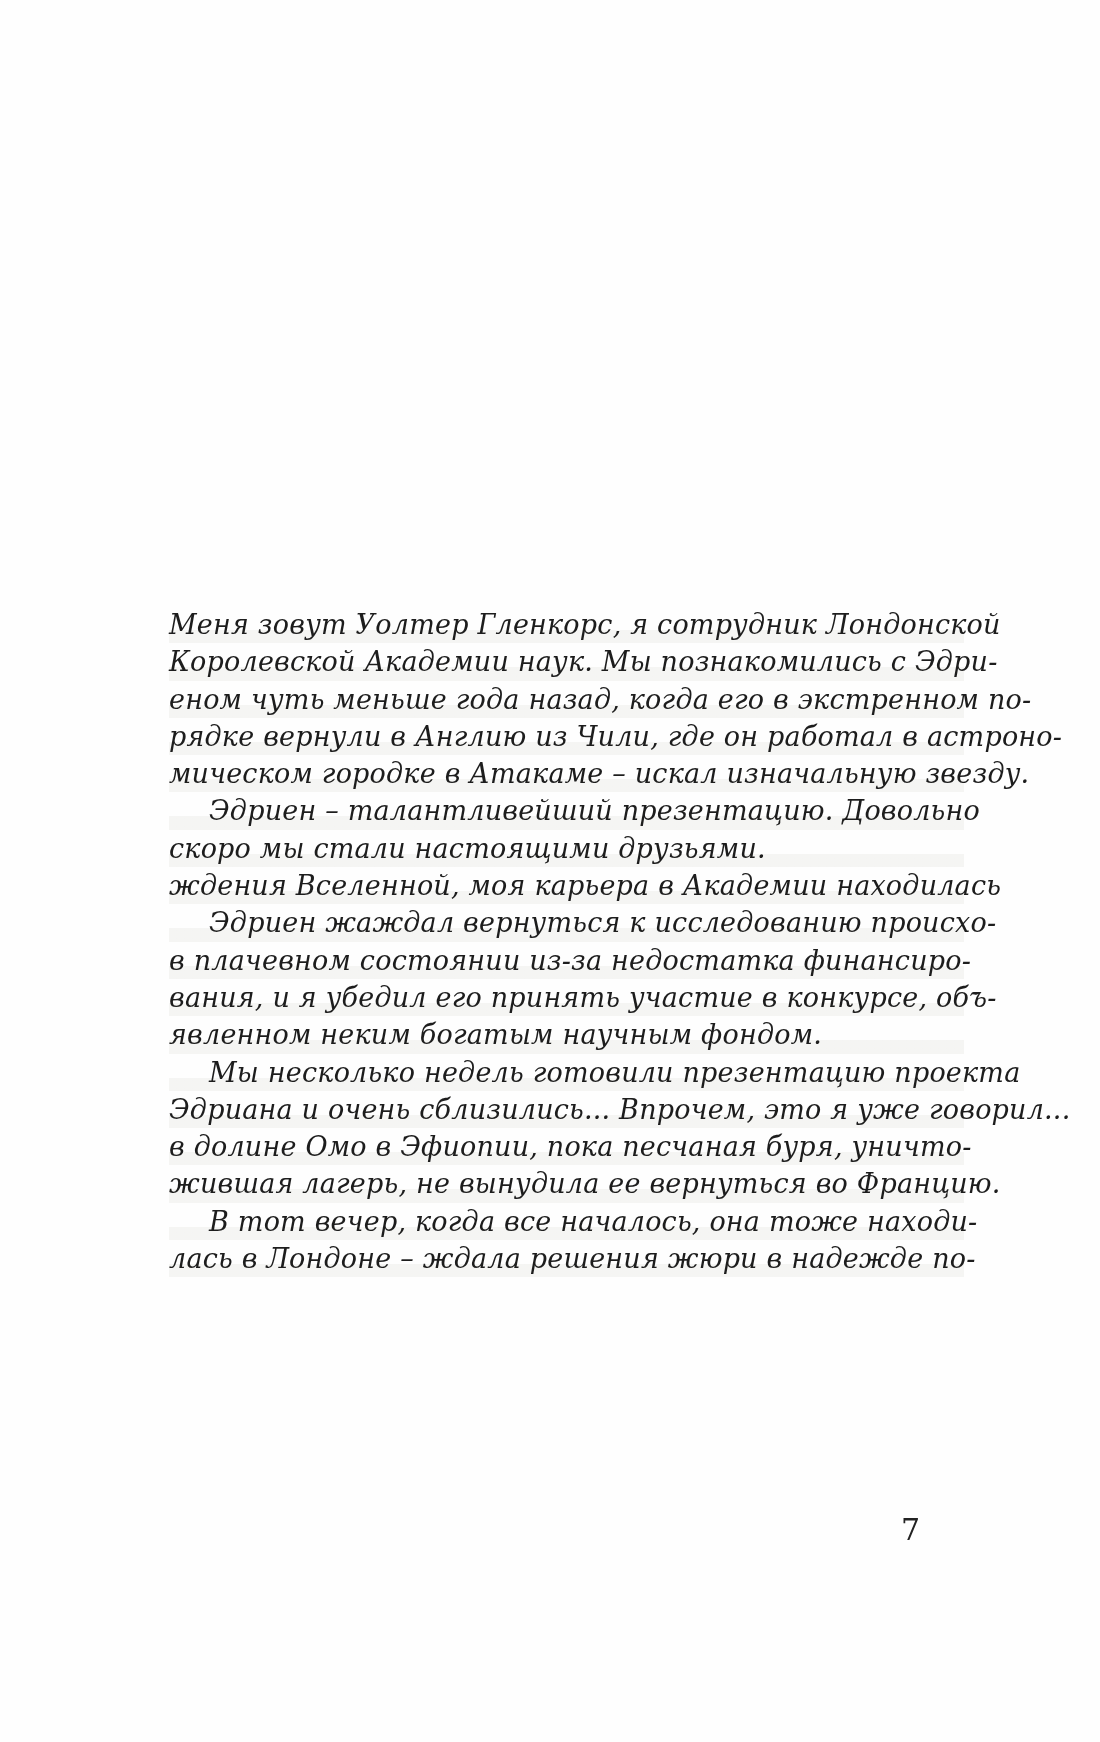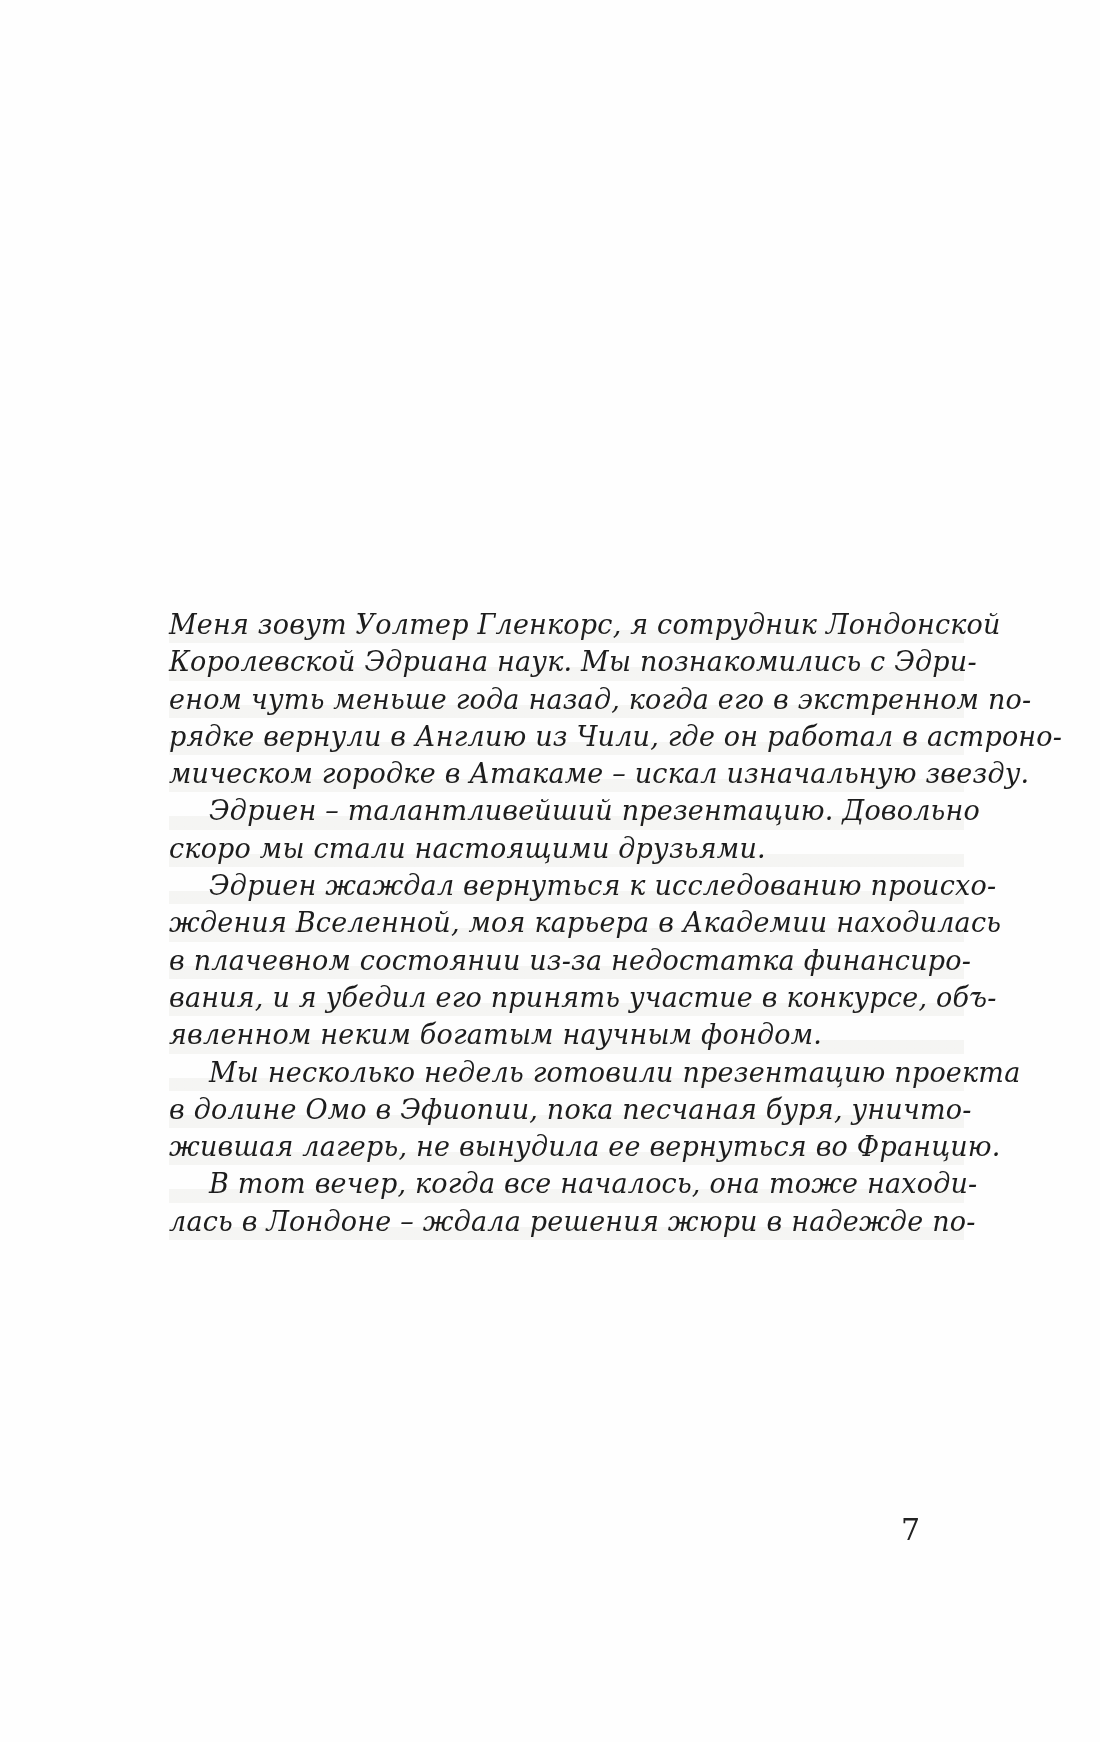--- a/index.html
+++ b/index.html
@@ -62,32 +62,33 @@
     font-style: normal;
     color: #222222;
   }
 </style>
 </head>
 <body>
 
 <div class="page">
   <section class="text-block">
       <div class="line just">Меня зовут Уолтер Гленкорс, я сотрудник Лондонской</div>
-      <div class="line just">Королевской Эдриана наук. Мы познакомились с Эдри-</div>
+      <div class="line just">Королевской Академии наук. Мы познакомились с Эдри-</div>
       <div class="line just">еном чуть меньше года назад, когда его в экстренном по-</div>
       <div class="line just">рядке вернули в Англию из Чили, где он работал в астроно-</div>
       <div class="line last">мическом городке в Атакаме – искал изначальную звезду.</div>
       <div class="line just indent">Эдриен – талантливейший презентацию. Довольно</div>
       <div class="line last">скоро мы стали настоящими друзьями.</div>
+      <div class="line just">ждения Вселенной, моя карьера в Академии находилась</div>
       <div class="line just indent">Эдриен жаждал вернуться к исследованию происхо-</div>
-      <div class="line just">ждения Вселенной, моя карьера в Академии находилась</div>
       <div class="line just">в плачевном состоянии из-за недостатка финансиро-</div>
       <div class="line just">вания, и я убедил его принять участие в конкурсе, объ-</div>
       <div class="line last">явленном неким богатым научным фондом.</div>
       <div class="line just indent">Мы несколько недель готовили презентацию проекта</div>
+      <div class="line just">Эдриана и очень сблизились... Впрочем, это я уже говорил...</div>
       <div class="line just">в долине Омо в Эфиопии, пока песчаная буря, уничто-</div>
       <div class="line last">жившая лагерь, не вынудила ее вернуться во Францию.</div>
       <div class="line just indent">В тот вечер, когда все началось, она тоже находи-</div>
       <div class="line just">лась в Лондоне – ждала решения жюри в надежде по-</div>
     </section>
 
   <div class="page-number">7</div>
 </div>
 
 </body></html>

